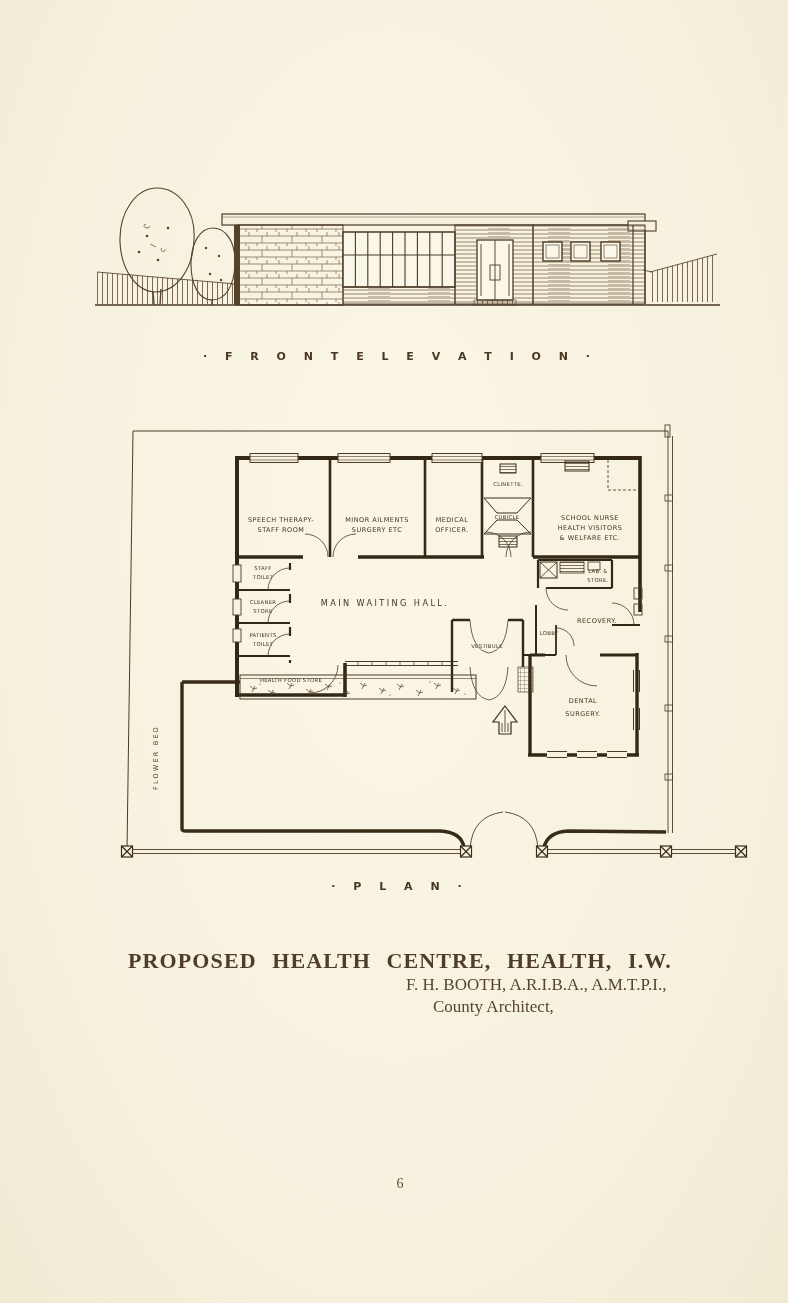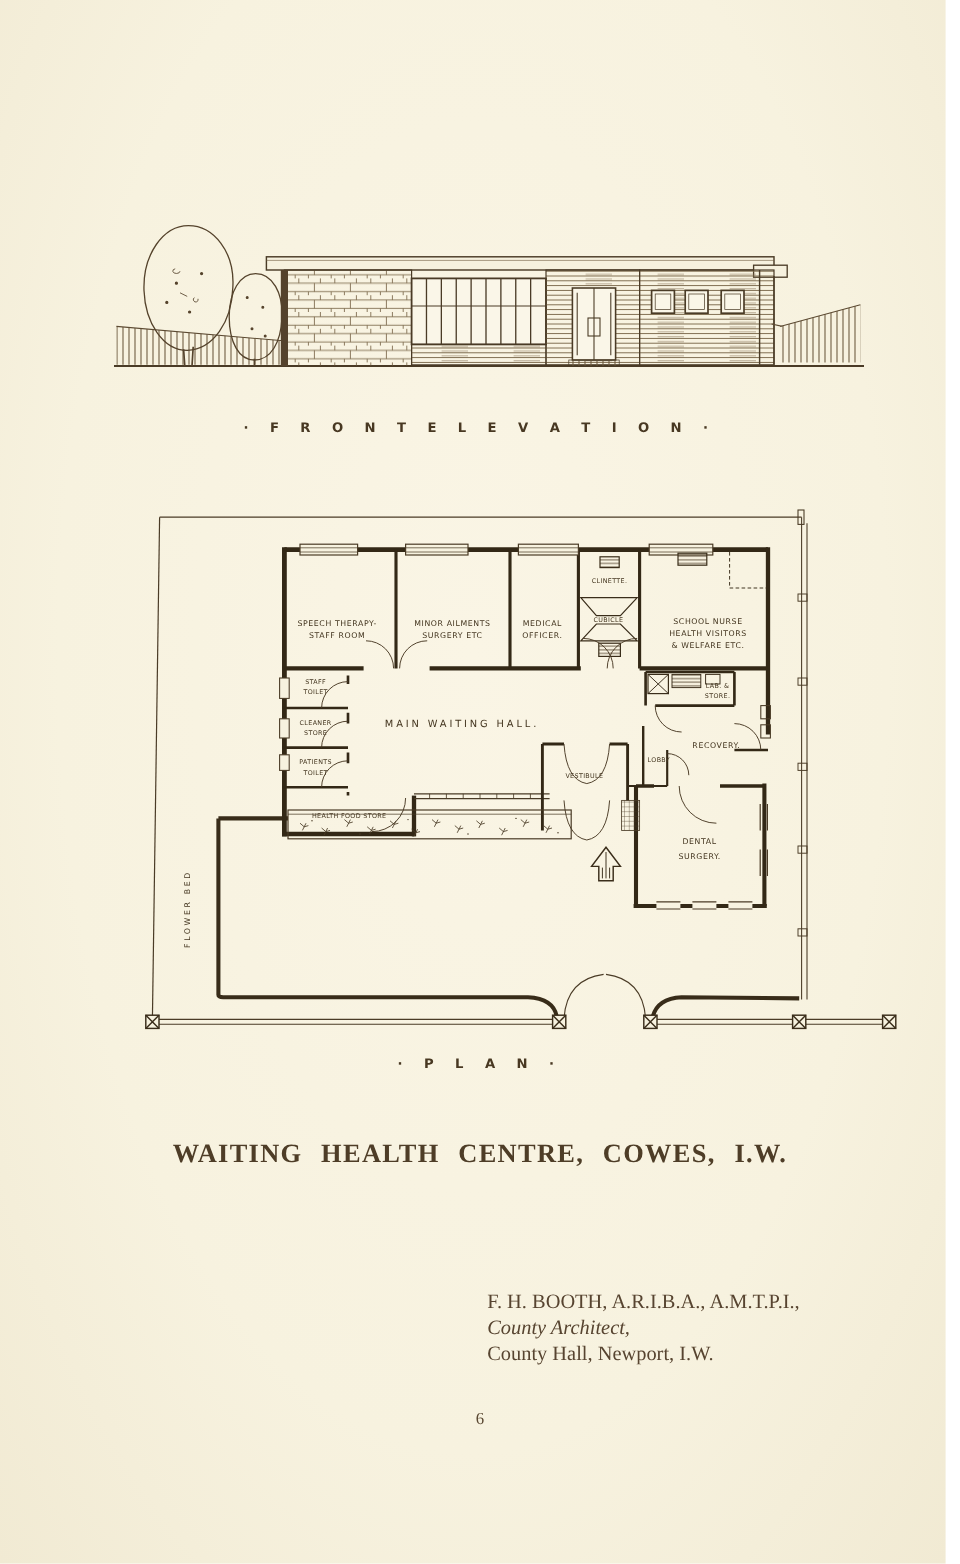--- a/index.html
+++ b/index.html
@@ -16,21 +16,21 @@
     color:#483822;
   }
   .title{
     width:800px; text-align:center;
     font-size:22px; font-weight:bold; letter-spacing:1.1px; word-spacing:9px;
     color:#4e3d27;
   }
   .credit{
     left:406px; font-size:17px; line-height:21.5px; color:#574430;
   }
-  .credit .it{font-style:italic;}
+  .credit .it{margin-left:27px;}
   .drawnby{
     width:800px; text-align:center; font-size:17px; letter-spacing:0.2px; color:#5d4a34;
   }
   .pagenum{ width:800px; text-align:center; font-size:14px; color:#5a4832; }
   svg{display:block;}
   svg text{
     font-family:"DejaVu Sans", sans-serif;
     fill:#43351f;
   }
   .rl{ font-size:6.5px; letter-spacing:0.5px; text-anchor:middle;}
@@ -324,23 +324,22 @@
       <text class="rs" x="487" y="228">VESTIBULE</text>
       <text class="rs" x="549" y="215">LOBBY</text>
       <text class="rl" x="583" y="283">DENTAL</text>
       <text class="rl" x="583" y="296">SURGERY.</text>
       <text class="rs" x="0" y="0" transform="translate(158,370) rotate(-90)" style="letter-spacing:2.2px; text-anchor:start; font-size:6.5px">FLOWER  BED</text>
     </g>
   </svg>
 
   <div class="abs caption" style="top:880px">· P L A N ·</div>
 
-  <div class="abs title" style="top:948px">WAITING HEALTH CENTRE, COWES, I.W.</div>
-
-  <div class="abs credit" style="top:1074px">
+  <div class="abs title" style="top:948px">PROPOSED HEALTH CENTRE, HEALTH, I.W.</div>
+
+  <div class="abs credit" style="top:974px">
     <div>F. H. BOOTH, A.R.I.B.A., A.M.T.P.I.,</div>
     <div class="it">County Architect,</div>
-    <div>County Hall, Newport, I.W.</div>
   </div>
 
 
   <div class="abs pagenum" style="top:1176px">6</div>
 </div>
 
 </body></html>

